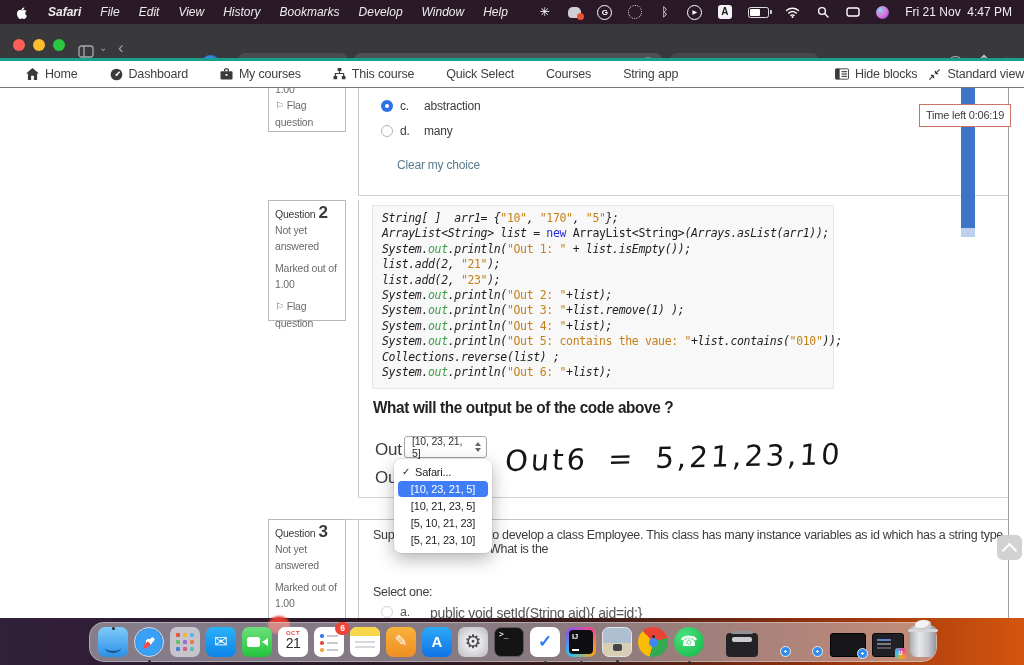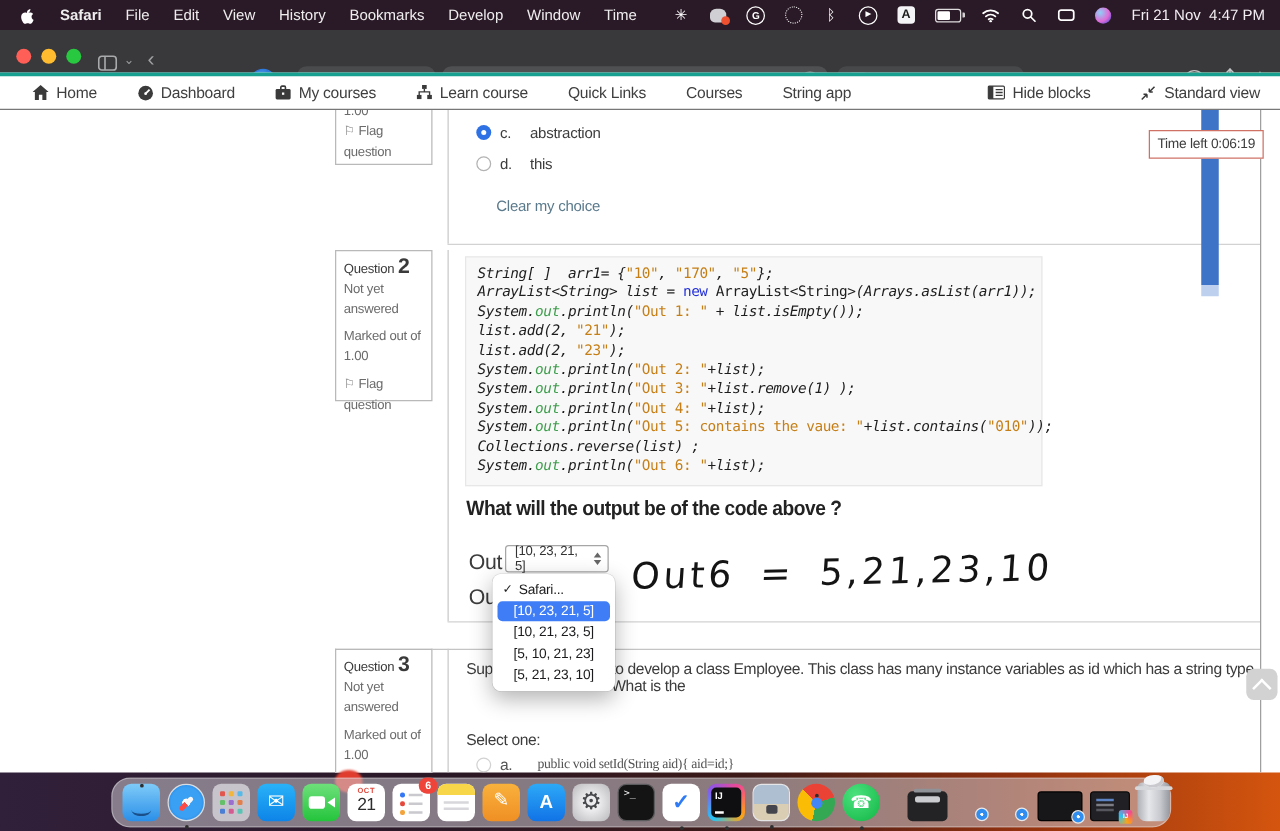--- a/index.html
+++ b/index.html
@@ -5,21 +5,21 @@
   html,body{margin:0;padding:0;}
   body{width:1024px;height:665px;position:relative;overflow:hidden;
        font-family:"Liberation Sans",sans-serif;
        background:linear-gradient(90deg,#31203a 0%,#2a1826 35%,#3c1a18 58%,#93320f 80%,#d4550e 100%);}
   .abs{position:absolute;}
 
   
   #menubar{position:absolute;top:0;left:0;width:1024px;height:24px;background:#2a1a27;
            display:flex;align-items:center;color:#f2eef2;font-size:12px;}
   #menubar .left{display:flex;align-items:center;gap:19px;padding-left:14px;}
-  #menubar .left .mi{color:rgba(255,255,255,.92);}
+  #menubar .left .mi{color:rgba(255,255,255,.92);font-style:italic;}
   #menubar .left .mi.bold{font-weight:bold;}
   #menubar .right{margin-left:auto;display:flex;align-items:center;gap:15px;padding-right:12px;}
   .mb-ic{display:inline-flex;align-items:center;justify-content:center;width:15px;height:15px;color:#fff;}
   .ic-flower{font-size:12px;}
   .ic-badged{position:relative;width:13px;height:11px;background:#cfcfd4;border-radius:5px 5px 4px 4px;}
   .ic-badged::after{content:"";position:absolute;right:-3px;bottom:-2px;width:7px;height:7px;border-radius:50%;background:#ef5030;}
   .ic-gcircle{width:13px;height:13px;border:1.3px solid #fff;border-radius:50%;font-size:8px;font-weight:bold;line-height:13px;text-align:center;}
   .ic-dotted{width:12px;height:12px;border:1.4px dotted rgba(255,255,255,.85);border-radius:50%;}
   .ic-bt{font-size:12px;font-family:"DejaVu Sans",sans-serif;}
   .ic-play{width:13px;height:13px;border:1.3px solid #fff;border-radius:50%;font-size:6px;line-height:13px;text-align:center;}
@@ -60,21 +60,21 @@
          font-size:10px;line-height:14px;text-align:center;}
   #share-ic{left:977px;top:30px;}
   #plus-ic{left:1003px;top:28px;font-size:17px;color:#c6c7c9;}
 
   
   #navbar{position:absolute;top:58px;left:0;width:1024px;height:30px;background:#fff;
           border-top:3px solid #17a08f;border-bottom:1px solid #777;box-sizing:border-box;
           display:flex;align-items:center;font-size:12.5px;color:#3f3f3f;letter-spacing:-.2px;}
   #navbar .nav-item{display:flex;align-items:center;gap:6px;cursor:default;}
   #navbar .grp-left{display:flex;align-items:center;gap:32px;padding-left:26px;}
-  #navbar .grp-right{margin-left:auto;display:flex;align-items:center;gap:40px;padding-right:16px;}
+  #navbar .grp-right{margin-left:auto;display:flex;align-items:center;gap:11px;padding-right:0;}
   #navbar svg{fill:#3a3a3a;}
 
   
   #page{position:absolute;top:88px;left:0;width:1024px;height:530px;background:#fff;overflow:hidden;
         font-size:12px;color:#3c3c3c;letter-spacing:-.2px;}
   .qbox{position:absolute;left:268px;width:78px;border:1px solid #b9b9b9;background:#fff;box-sizing:border-box;
         padding:4px 6px;color:#6b6b6b;font-size:10.5px;line-height:16px;}
   .qtitle{color:#3a3a3a;font-size:10.5px;}
   .qtitle b{font-size:17px;font-weight:bold;margin-left:3px;}
   .flag{color:#6b6b6b;}
@@ -230,21 +230,21 @@
         </svg>
     </span>
     <span class="mi bold">Safari</span>
     <span class="mi">File</span>
     <span class="mi">Edit</span>
     <span class="mi">View</span>
     <span class="mi">History</span>
     <span class="mi">Bookmarks</span>
     <span class="mi">Develop</span>
     <span class="mi">Window</span>
-    <span class="mi">Time</span>
+    <span class="mi">Help</span>
   </div>
   <div class="right">
     <span class="mb-ic ic-flower">✳</span>
     <span class="mb-ic">
         <span class="ic-badged"></span>
       </span>
     <span class="mb-ic">
         <span class="ic-gcircle">G</span>
       </span>
     <span class="mb-ic">
@@ -352,24 +352,24 @@
         </svg>
       <span>My courses</span>
     </span>
     <span class="nav-item">
       <svg width="13" height="12" viewBox="0 0 14 13">
           <rect x="5" y="0" width="4" height="3.4"></rect>
           <rect x="0.5" y="8.6" width="4" height="3.6"></rect>
           <rect x="9.5" y="8.6" width="4" height="3.6"></rect>
           <path d="M7 3.4V6M2.5 8.6V6h9v2.6" fill="none" stroke="#3a3a3a" stroke-width="1.2"></path>
         </svg>
-      <span>Learn course</span>
-    </span>
-    <span class="nav-item">
-        <span>Quick Links</span>
+      <span>This course</span>
+    </span>
+    <span class="nav-item">
+        <span>Quick Select</span>
       </span>
     <span class="nav-item">
         <span>Courses</span>
       </span>
     <span class="nav-item">
         <span>String app</span>
       </span>
   </div>
   <div class="grp-right">
     <span class="nav-item">
@@ -396,21 +396,21 @@
   <div class="qbox" style="top:-12px;height:56px;">
     <span>1.00</span><br>
     <span class="flag"><span class="fi">⚐</span><span>Flag question</span></span>
   </div>
   <div class="vline" style="left:358px;top:0;height:107px;"></div>
   <span class="radio sel" style="left:381px;top:12px;"></span>
   <span class="optkey" style="left:400px;top:11px;">c.</span>
   <span class="optkey" style="left:424px;top:11px;">abstraction</span>
   <span class="radio" style="left:381px;top:37px;"></span>
   <span class="optkey" style="left:400px;top:36px;">d.</span>
-  <span class="optkey" style="left:424px;top:36px;">this</span>
+  <span class="optkey" style="left:424px;top:36px;">many</span>
   <span class="clear-link" style="left:397px;top:70px;">Clear my choice</span>
   <div class="hline" style="left:358px;top:107px;width:650px;"></div>
 
   <div id="scroll-blue"></div>
   <div id="scroll-blue-tail"></div>
   <div id="page-vline"></div>
   <div id="timerbox">Time left 0:06:19</div>
 
   <div class="qbox" style="top:112px;height:121px;">
     <span class="qtitle"><span>Question</span><b>2</b></span><br>
@@ -461,21 +461,21 @@
     <span style="display:inline-block;margin-top:6px;">Marked out of</span><br>
     <span>1.00</span>
   </div>
   <div class="vline" style="left:358px;top:431px;height:99px;"></div>
 
   <span class="q3text" style="left:373px;top:440px;">Supp</span>
   <span class="q3text" style="left:489px;top:440px;width:520px;">to develop a class Employee. This class has many instance variables as id which has a string type. What is the</span>
   <span class="q3text" style="left:373px;top:497px;">Select one:</span>
   <span class="radio" style="left:381px;top:518px;border-color:#d2d2d2;"></span>
   <span class="q3text" style="left:400px;top:517px;color:#555;">a.</span>
-  <span class="q3text" style="left:430px;top:517px;color:#555;font-family:Liberation Serif, serif;font-size:11px;">public void setId(String aid){ aid=id;}</span>
+  <span class="q3text" style="left:430px;top:517px;color:#555;font-family:Liberation Sans, sans-serif;font-size:14px;">public void setId(String aid){ aid=id;}</span>
 
   <div id="backtop"></div>
 </div>
 
 <div id="red-blob"></div>
 <div id="dock">
     <div class="dock-item icon-finder running"></div>
     <div class="dock-item icon-safari running"></div>
     <div class="dock-item icon-launchpad">
       <span class="lp"></span>

